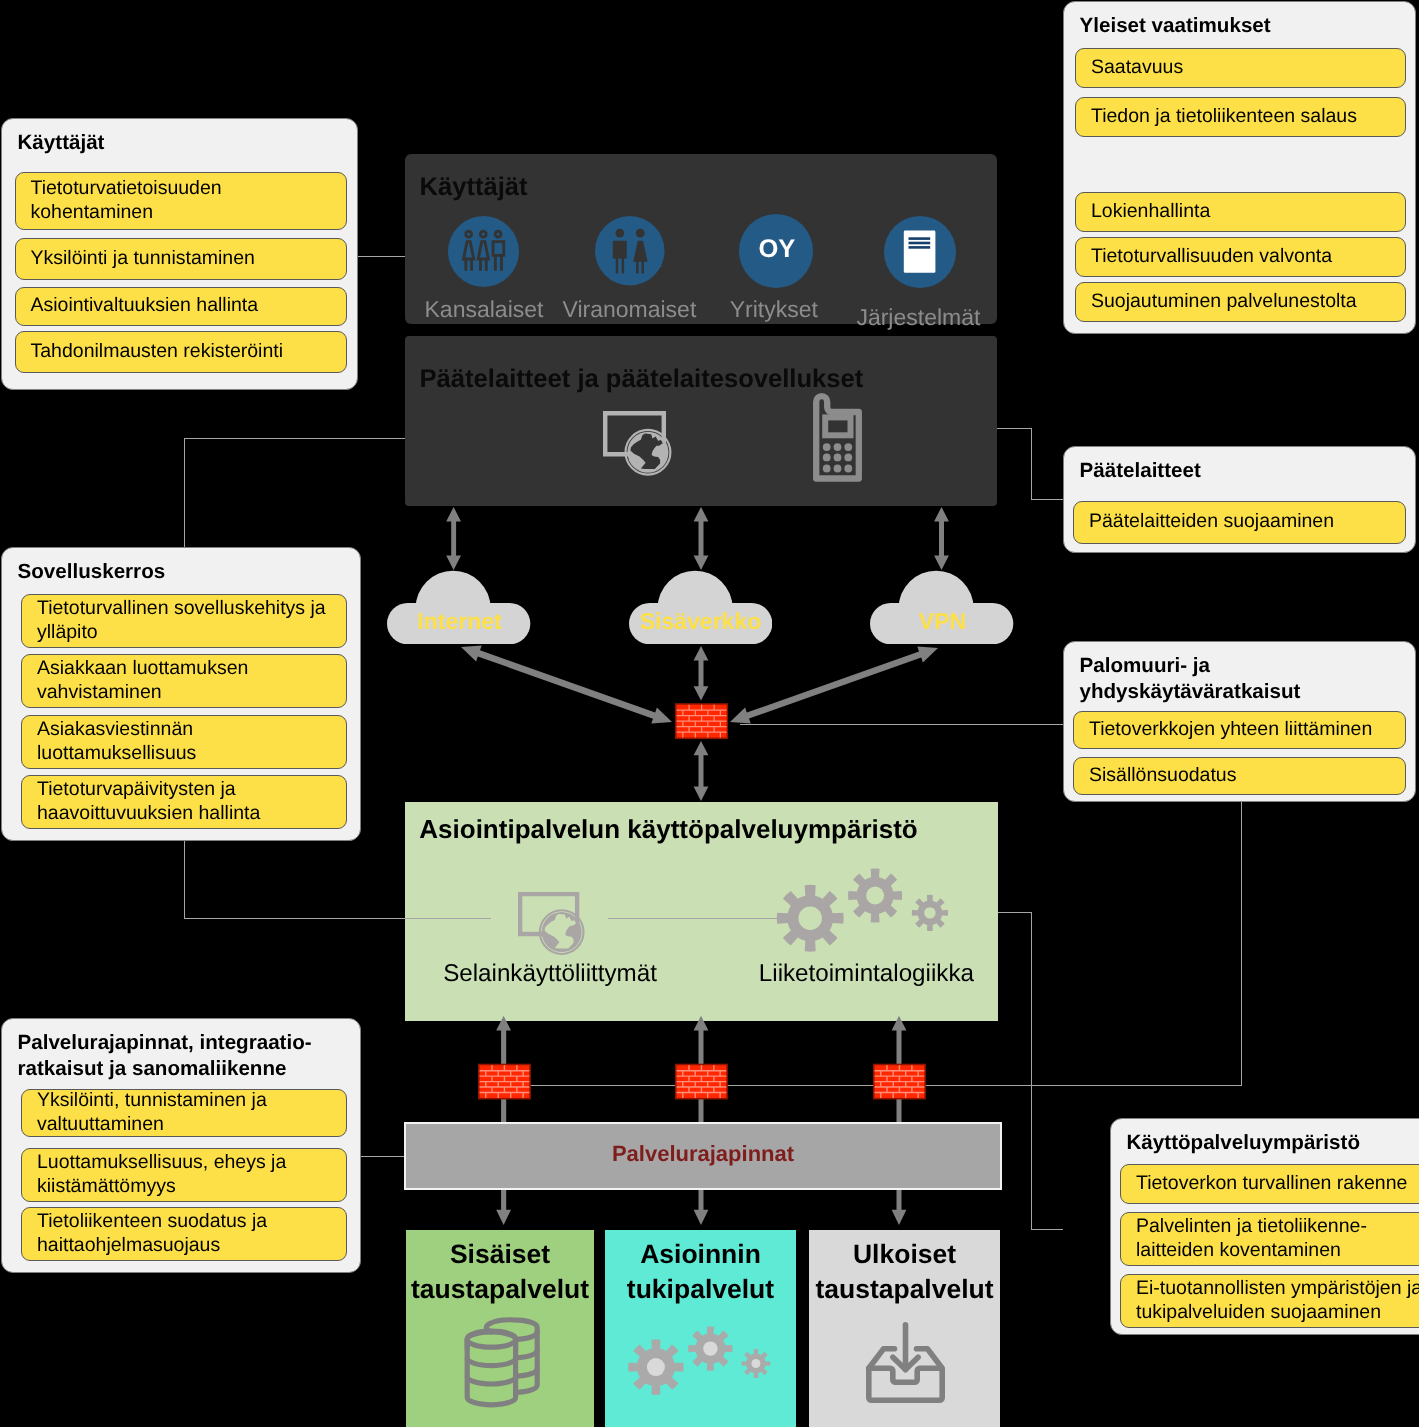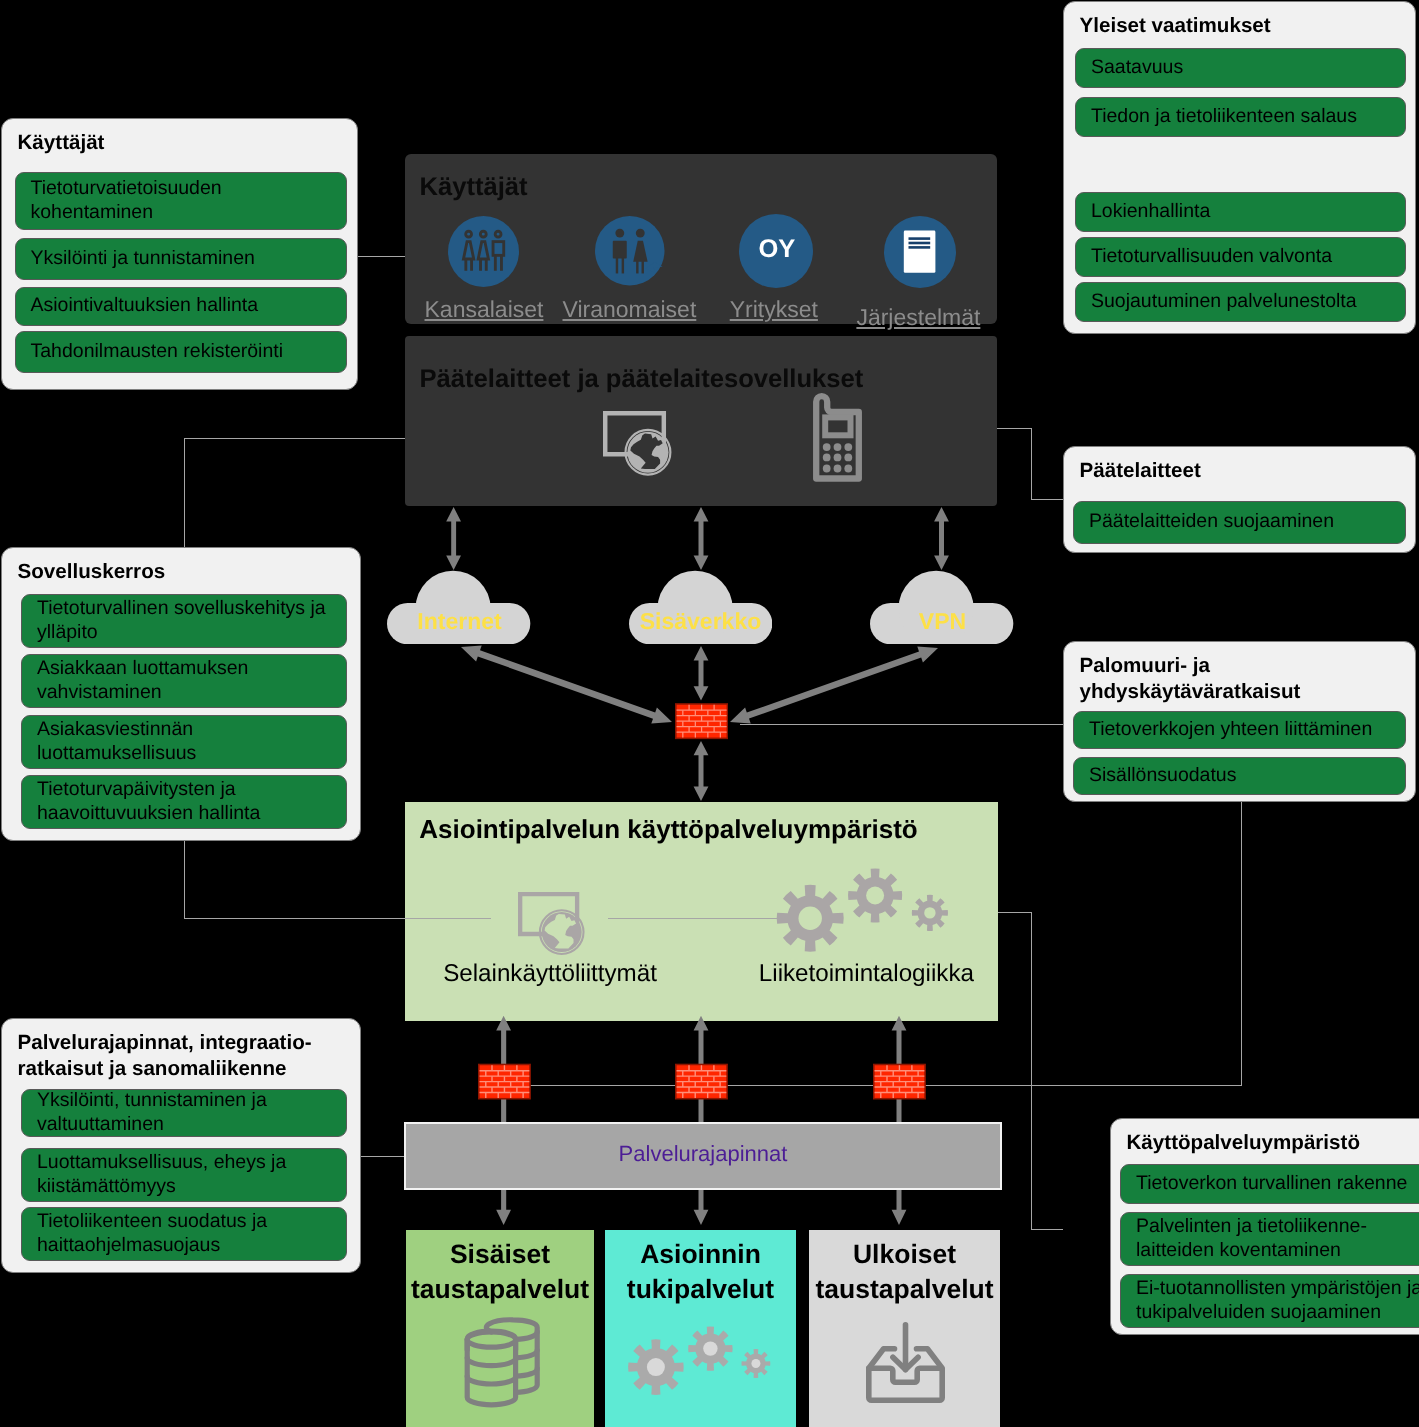--- a/index.html
+++ b/index.html
@@ -4,46 +4,46 @@
 <style>
   html,body{margin:0;padding:0;background:#000;}
   #stage{position:relative;width:1419px;height:1427px;background:#000;overflow:hidden;
          font-family:"Liberation Sans",sans-serif;-webkit-font-smoothing:antialiased;
          text-rendering:geometricPrecision;will-change:transform;}
 
   
   .panel{position:absolute;background:#f1f1f1;border:1.4px solid #7f7f7f;border-radius:12px;
          box-sizing:border-box;}
   .panel-title{position:absolute;font-weight:bold;color:#000;font-size:20.6px;line-height:1.26;}
-  .chip{position:absolute;background:#15803d;border:1.4px solid #595959;border-radius:9px;
+  .chip{position:absolute;background:#fde047;border:1.4px solid #595959;border-radius:9px;
         box-sizing:border-box;color:#000;font-size:19.5px;line-height:1.22;white-space:pre-line;
         display:flex;align-items:center;padding-left:15px;padding-right:8px;}
 
   
   .darkbox{position:absolute;background:#333333;border-radius:7px;box-sizing:border-box;}
   .dark-title{position:absolute;font-weight:bold;color:#0a0a0a;font-size:25.6px;line-height:1;}
-  .dark-cap{position:absolute;color:#8c8c8c;font-size:23px;text-align:center;line-height:1;text-decoration:underline;}
+  .dark-cap{position:absolute;color:#8c8c8c;font-size:23px;text-align:center;line-height:1;}
 
   
   .greenbox{position:absolute;background:#cae0b4;box-sizing:border-box;}
   .green-title{position:absolute;font-weight:bold;color:#000;font-size:26px;line-height:1;}
   .green-cap{position:absolute;color:#000;font-size:24.2px;text-align:center;line-height:1;}
 
   
   .cloudlbl{position:absolute;color:#fde047;font-weight:bold;font-size:23px;text-align:center;
             z-index:3;}
 
   
   .botbox{position:absolute;box-sizing:border-box;}
   .botbox .bt{position:absolute;left:0;right:0;text-align:center;font-weight:bold;
               font-size:26.5px;color:#000;line-height:1.33;}
 
   .greybar{position:absolute;background:#a6a6a6;border:2px solid #f2f2f2;box-sizing:border-box;}
   .greybar span{position:absolute;left:0;right:0;top:19px;
-                text-align:center;font-weight:normal;font-size:22px;line-height:1;color:#4c1d95;}
+                text-align:center;font-weight:bold;font-size:22px;line-height:1;color:#7f1d1d;}
   .svgl{position:absolute;left:0;top:0;width:1419px;height:1427px;pointer-events:none;}
 </style>
 </head>
 <body>
 
 <div id="stage">
 
   <svg class="svgl" viewBox="0 0 1419 1427">
     <g stroke="#a6a6a6" stroke-width="1.3" fill="none" shape-rendering="crispEdges">
 

